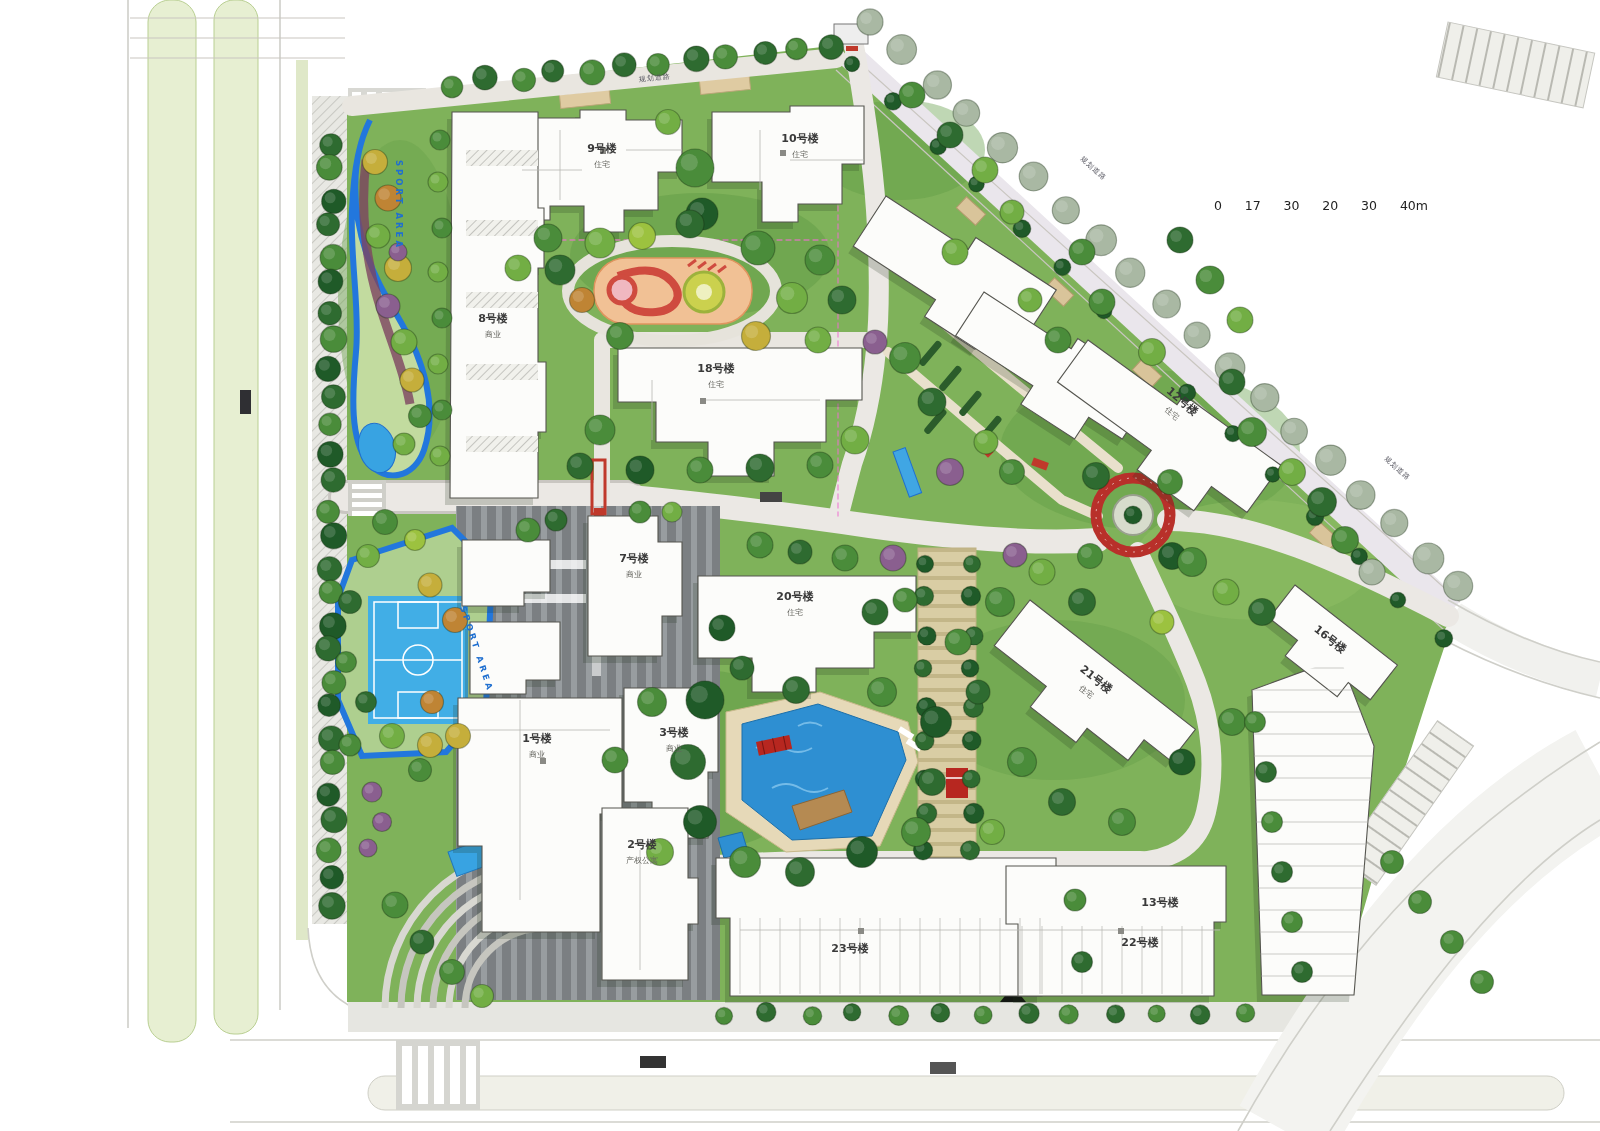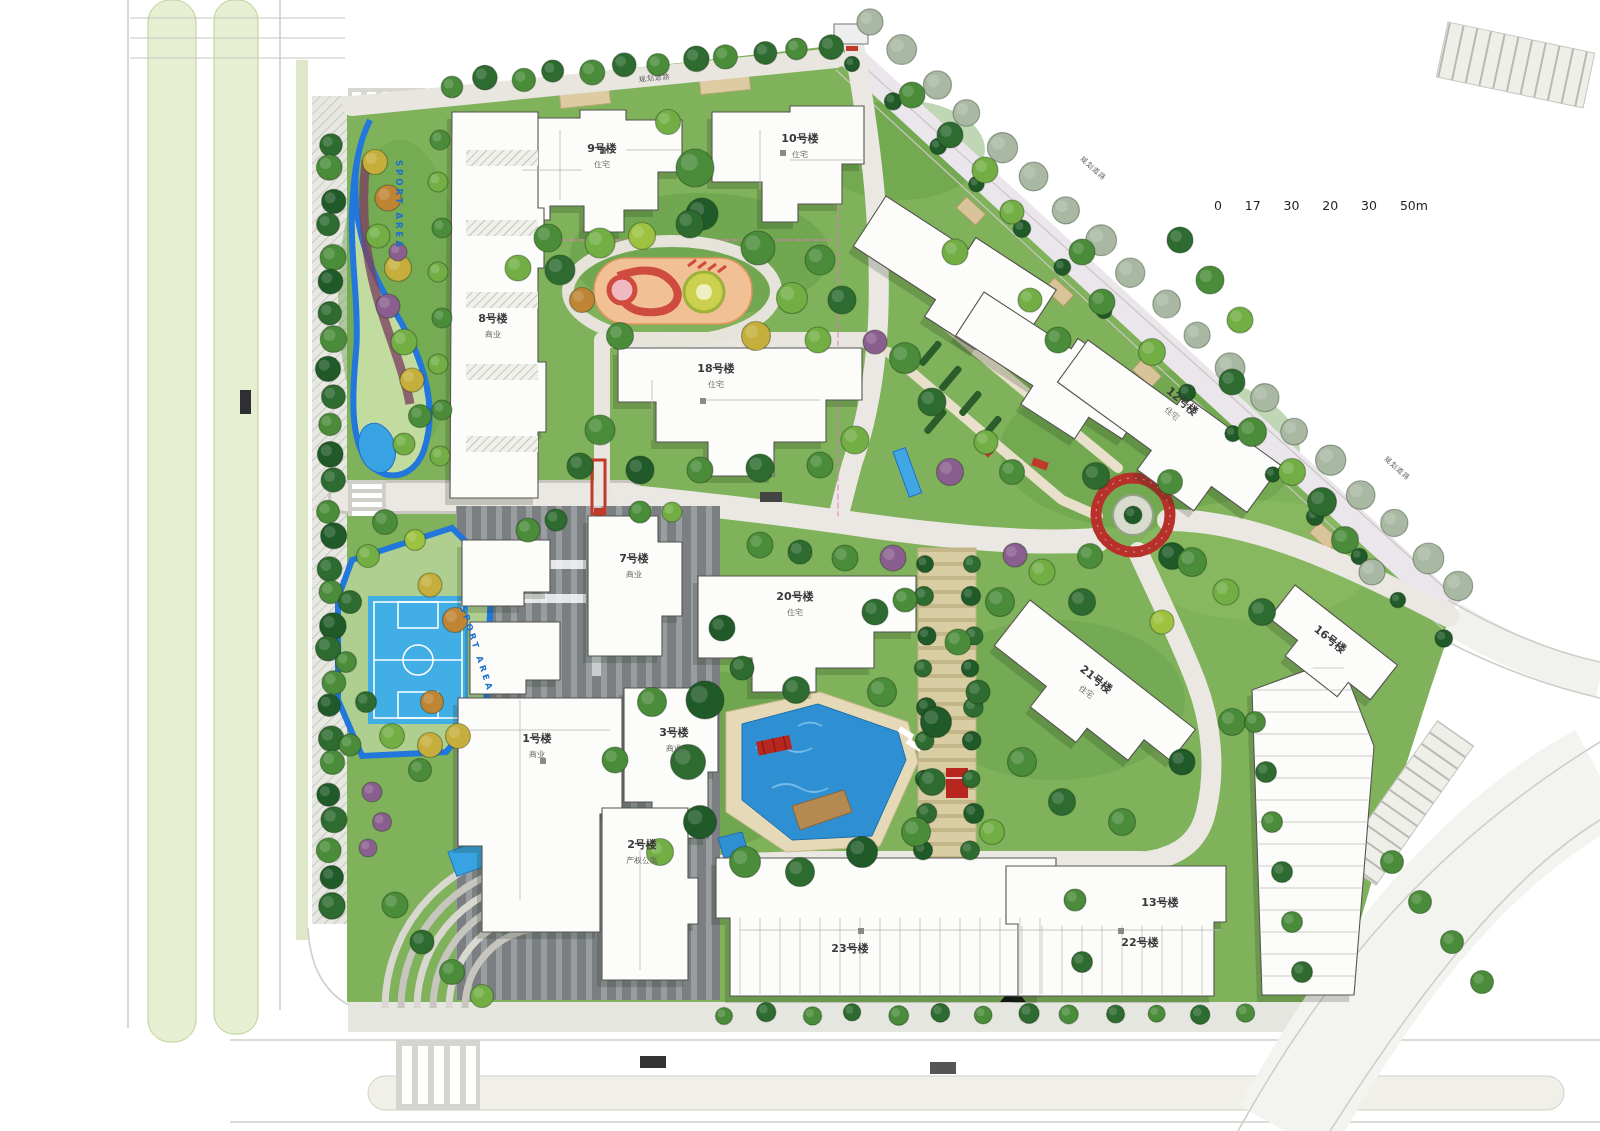--- a/index.html
+++ b/index.html
@@ -874,15 +874,15 @@
         <text x="1396" y="470" class="ann-road" transform="rotate(42 1396 470)">规划道路</text>
       </g>
 </svg>
 
 <div class="scalebar">
   <span>0</span>
   <span>17</span>
   <span>30</span>
   <span>20</span>
   <span>30</span>
-  <span>50m</span>
+  <span>40m</span>
 </div>
 </div>
 
 </body></html>

